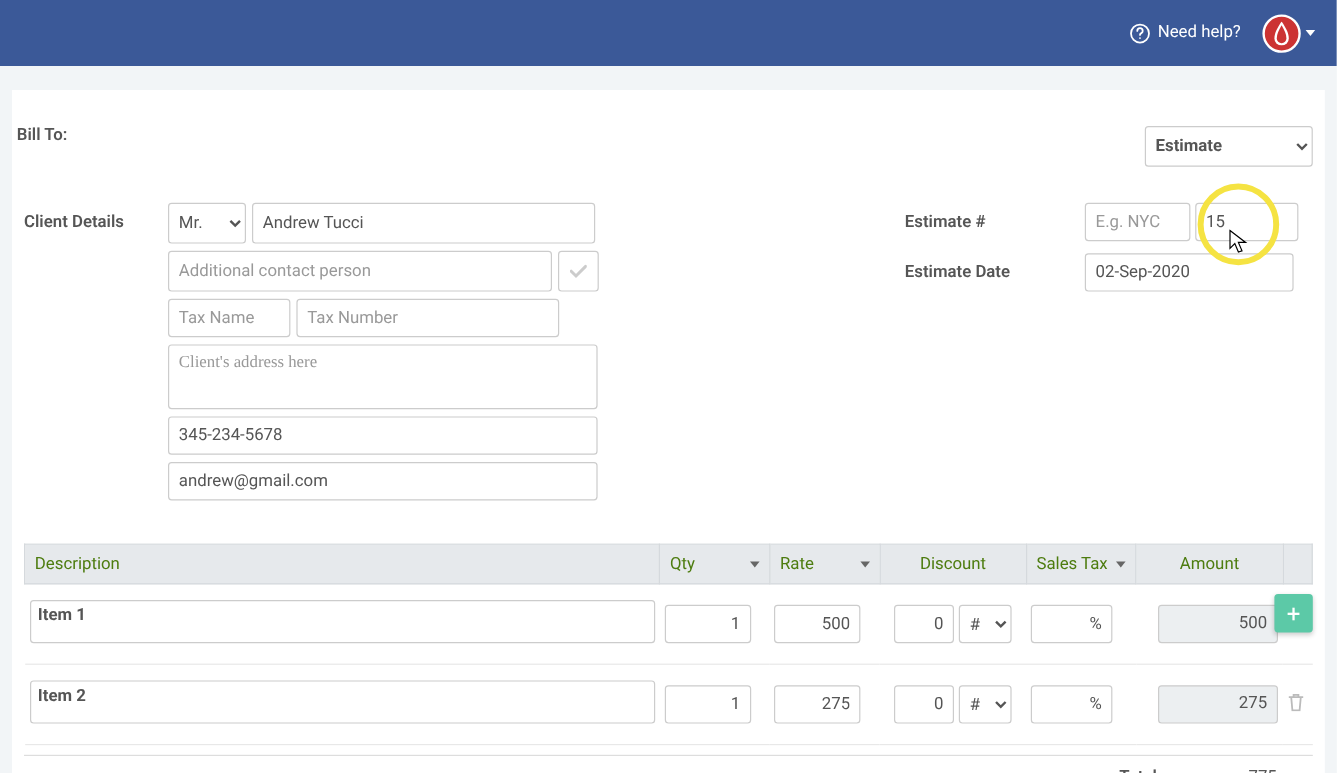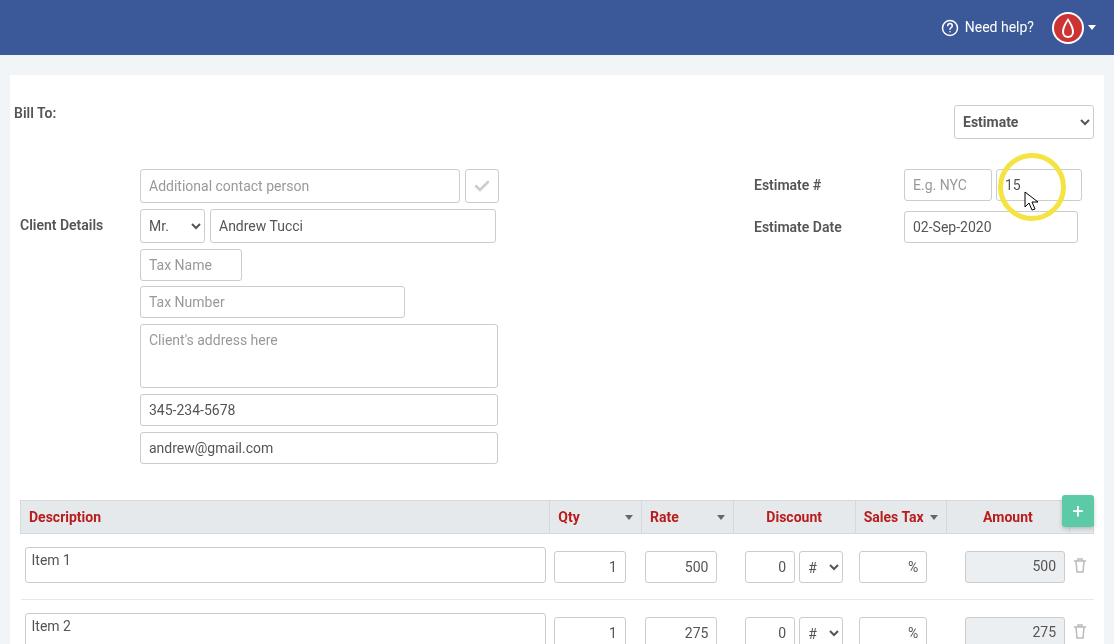--- a/index.html
+++ b/index.html
@@ -113,22 +113,22 @@
     width: 34px; height: 34px;
     border: 1px solid #ccc;
     border-radius: 3px;
     background: #fff;
     display: flex;
     align-items: center;
     justify-content: center;
     cursor: pointer;
   }
   .tax-name { width: 102px; }
-  .tax-number { width: 265px; }
-  .address { width: 358px; height: 64px; }
+  .tax-number { width: 219px; }
+  .address { width: 358px; height: 54px; font-family: Liberation Serif, serif; }
   .full-input { width: 358px; }
 
   .doc-type-select {
     width: 140px;
     font-weight: 700;
     position: relative;
   }
 
   .right-field {
     display: flex;
@@ -187,22 +187,22 @@
     padding: 0 10px;
   }
   table.items {
     width: 100%;
     border-collapse: collapse;
   }
   table.items th {
     background: #e6e9ec;
     border: 1px solid #d5d9dd;
     padding: 8px;
-    font-weight: 700;
-    color: #b91c1c;
+    font-weight: 400;
+    color: #4d7c0f;
     text-align: center;
   }
   table.items th.desc { text-align: left; width: 520px; }
   table.items th.qty { width: 90px; text-align: left; }
   table.items th.rate { width: 90px; text-align: left; }
   table.items th.discount { width: 120px; }
   table.items th.tax { width: 90px; text-align:left; }
   table.items th.amount { width: 120px; }
   table.items th.actions { width: 24px; background:#e6e9ec; }
 
@@ -219,20 +219,21 @@
     border-bottom: 1px solid #e8e8e8;
     padding: 13px 4px;
     vertical-align: middle;
   }
   .desc-input {
     width: 100%;
     height: 36px;
     padding: 4px 6px;
     border: 1px solid #ccc;
     border-radius: 3px;
+    font-weight: bold;
   }
   .num-input {
     width: 72px;
     height: 32px;
     text-align: right;
     padding: 4px 8px;
     border: 1px solid #ccc;
     border-radius: 3px;
   }
   .disc-wrap { display:flex; gap:4px; justify-content:center; }
@@ -302,37 +303,37 @@
   </div>
 
   <div class="highlight-circle"></div>
   <svg class="cursor-arrow" width="18" height="22">
     <path d="M1 1 L1 16 L5 12 L8 19 L11 18 L8 11 L14 11 Z" fill="#fff" stroke="#000" stroke-width="1"></path>
   </svg>
 
   <div class="upper-section">
     <div class="left-col">
       <div class="field-row">
+        <div class="field-label">Client Details</div>
+        <div class="field-inputs">
+          <select class="title-select">
+            <option>Mr.</option>
+          </select>
+          <input type="text" class="name-input" value="Andrew Tucci" style="">
+        </div>
+      </div>
+      <div class="field-row">
         <div class="field-label"></div>
         <div class="field-inputs">
           <input type="text" class="contact-input" placeholder="Additional contact person" style="">
           <div class="confirm-btn">
             <svg width="14" height="12" viewBox="0 0 14 12">
               <path d="M1 6 L5 10 L13 2" stroke="#ccc" stroke-width="2.5" fill="none" stroke-linecap="round"></path>
             </svg>
           </div>
-        </div>
-      </div>
-      <div class="field-row">
-        <div class="field-label">Client Details</div>
-        <div class="field-inputs">
-          <select class="title-select">
-            <option>Mr.</option>
-          </select>
-          <input type="text" class="name-input" value="Andrew Tucci" style="">
         </div>
       </div>
       <div class="field-row">
         <div class="field-label"></div>
         <div class="field-inputs">
           <input type="text" class="tax-name" placeholder="Tax Name" style="">
           <input type="text" class="tax-number" placeholder="Tax Number" style="">
         </div>
       </div>
       <div class="field-row">

